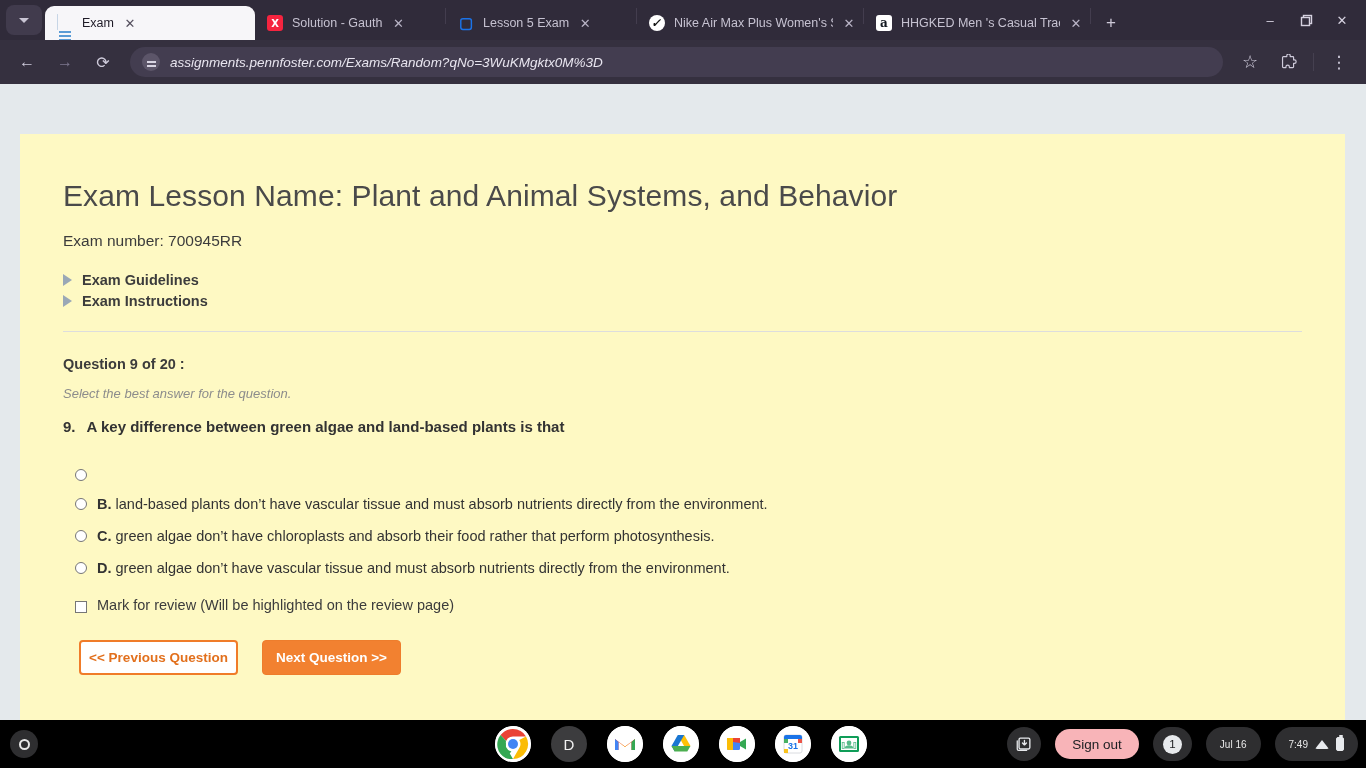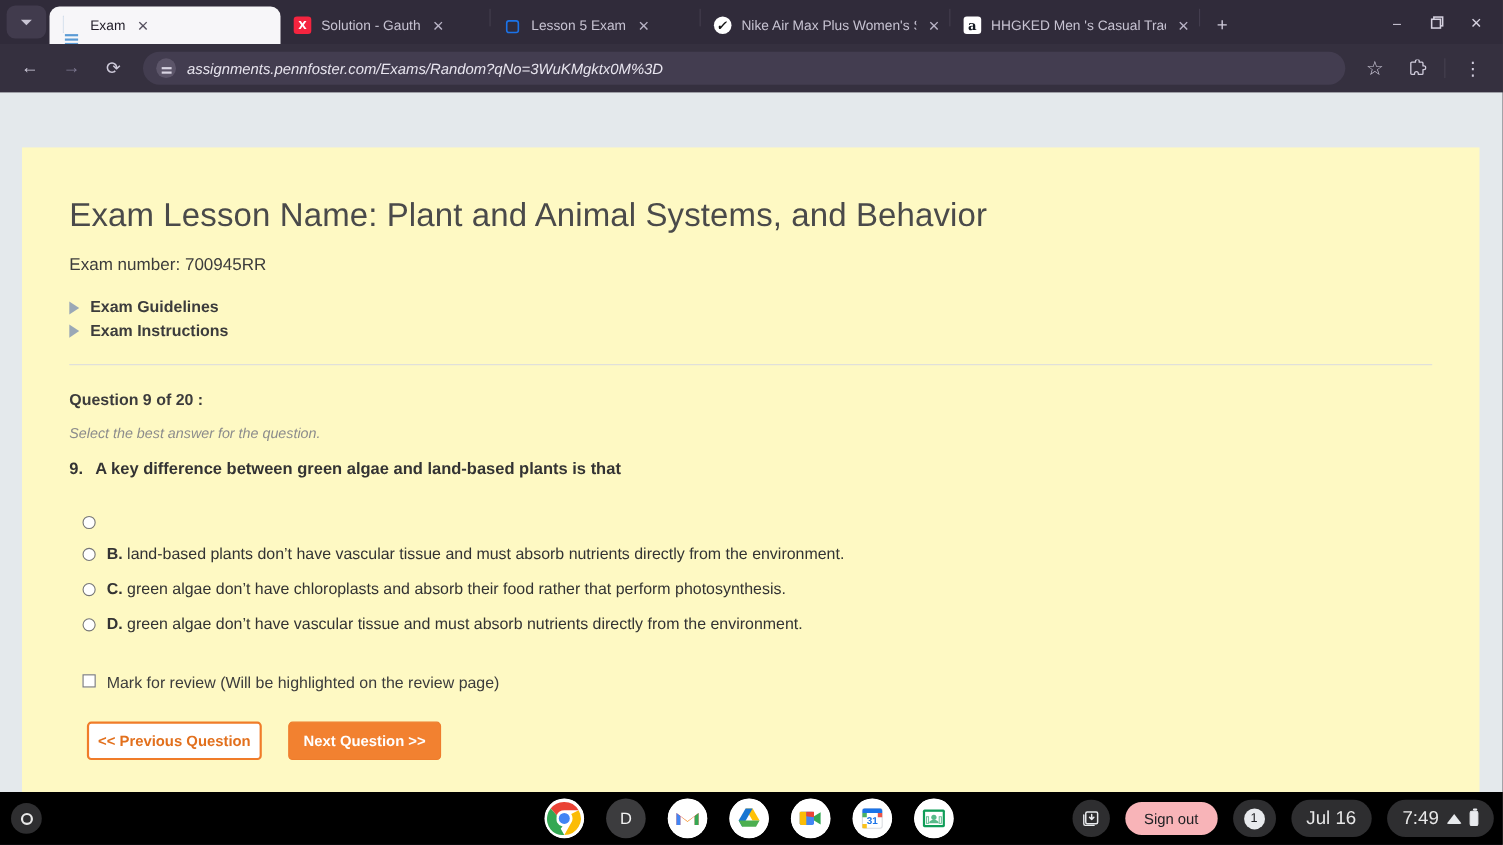--- a/index.html
+++ b/index.html
@@ -107,21 +107,21 @@
 
   .options { margin-top: 31px; }
   .opt { display: flex; align-items: flex-start; margin-bottom: 14px; cursor: pointer; }
   .radio {
     width: 12px; height: 12px; border: 1px solid #767676; border-radius: 50%;
     background: #fff; flex: none; margin: 3px 10px 0 12px;
   }
   .opt-text { font-size: 14.5px; color: #333; line-height: 1.25; }
   .opt-text b { font-weight: bold; }
 
-  .markrow { display: flex; align-items: flex-start; margin-top: 36px; cursor: pointer; }
+  .markrow { display: flex; align-items: flex-end; margin-top: 20px; cursor: pointer; }
   .cbox { width: 12px; height: 12px; border: 1px solid #767676; background: #fff; flex: none; margin: 0 10px 0 12px; }
   .markrow-label { font-size: 14.5px; color: #3c3c3c; }
 
   .btnrow { display: flex; align-items: center; margin-top: 27px; padding-left: 16px; }
   .btn {
     font-size: 13.5px; font-weight: bold; border-radius: 4px; cursor: pointer;
     display: flex; align-items: center; justify-content: center;
   }
   .btn-prev { width: 159px; height: 35px; border: 2px solid #f07c29; background: #fff; color: #e2701d; }
   .btn-next { width: 139px; height: 35px; border: 1px solid #ee7d2c; background: #f28130; color: #fff; margin-left: 24px; }
@@ -133,21 +133,21 @@
     border-radius: 50%; background: #2e2e30;
     display: flex; align-items: center; justify-content: center; cursor: pointer;
   }
   .launcher i { display: block; width: 11px; height: 11px; border: 2px solid #e8e8e8; border-radius: 50%; }
   .shelf-apps { position: absolute; left: 495px; top: 726px; height: 36px; display: flex; align-items: center; gap: 20px; }
   .app { width: 36px; height: 36px; border-radius: 50%; position: relative; display: flex; align-items: center; justify-content: center; cursor: pointer; background: #fff; font-size: 0; overflow: hidden; }
   .app.dark { background: #3c3c3e; color: #f1f1f1; font-size: 15px; font-family: "Liberation Sans", sans-serif; }
   .app svg { display: block; }
 
   .shelf-status { position: absolute; right: 8px; top: 726px; height: 36px; display: flex; align-items: center; gap: 14px; }
-  .st-pill { height: 34px; border-radius: 17px; background: #2e2e30; display: flex; align-items: center; padding: 0 14px; color: #e8e8e8; font-size: 17px; cursor: pointer; gap: 7px; }
+  .st-pill { height: 34px; border-radius: 17px; background: #2e2e30; display: flex; align-items: center; padding: 0 14px; color: #e8e8e8; font-size: 10px; cursor: pointer; gap: 7px; }
   .st-icon { width: 34px; height: 34px; border-radius: 50%; background: #2e2e30; display: flex; align-items: center; justify-content: center; color: #e8eaed; cursor: pointer; }
   .signout { height: 30px; border-radius: 15px; background: #f8b4b8; color: #202124; font-size: 13.5px; padding: 0 17px; display: flex; align-items: center; cursor: pointer; }
   .badge-pill { height: 34px; border-radius: 17px; background: #2e2e30; display: flex; align-items: center; padding: 0 10px; cursor: pointer; }
   .badge { width: 19px; height: 19px; border-radius: 50%; background: #e8eaed; color: #202124; font-size: 11.5px; display: flex; align-items: center; justify-content: center; }
   .wifi { width: 0; height: 0; border-left: 7px solid transparent; border-right: 7px solid transparent; border-bottom: 9px solid #e8eaed; border-radius: 2px; }
   .batt { width: 8px; height: 14px; border: 1.5px solid #e8eaed; border-radius: 2px; background: #e8eaed; position: relative; }
   .batt:after { content: ""; position: absolute; top: -3px; left: 2px; width: 4px; height: 2px; background: #e8eaed; border-radius: 1px; }
 </style>
 </head>
 <body>

